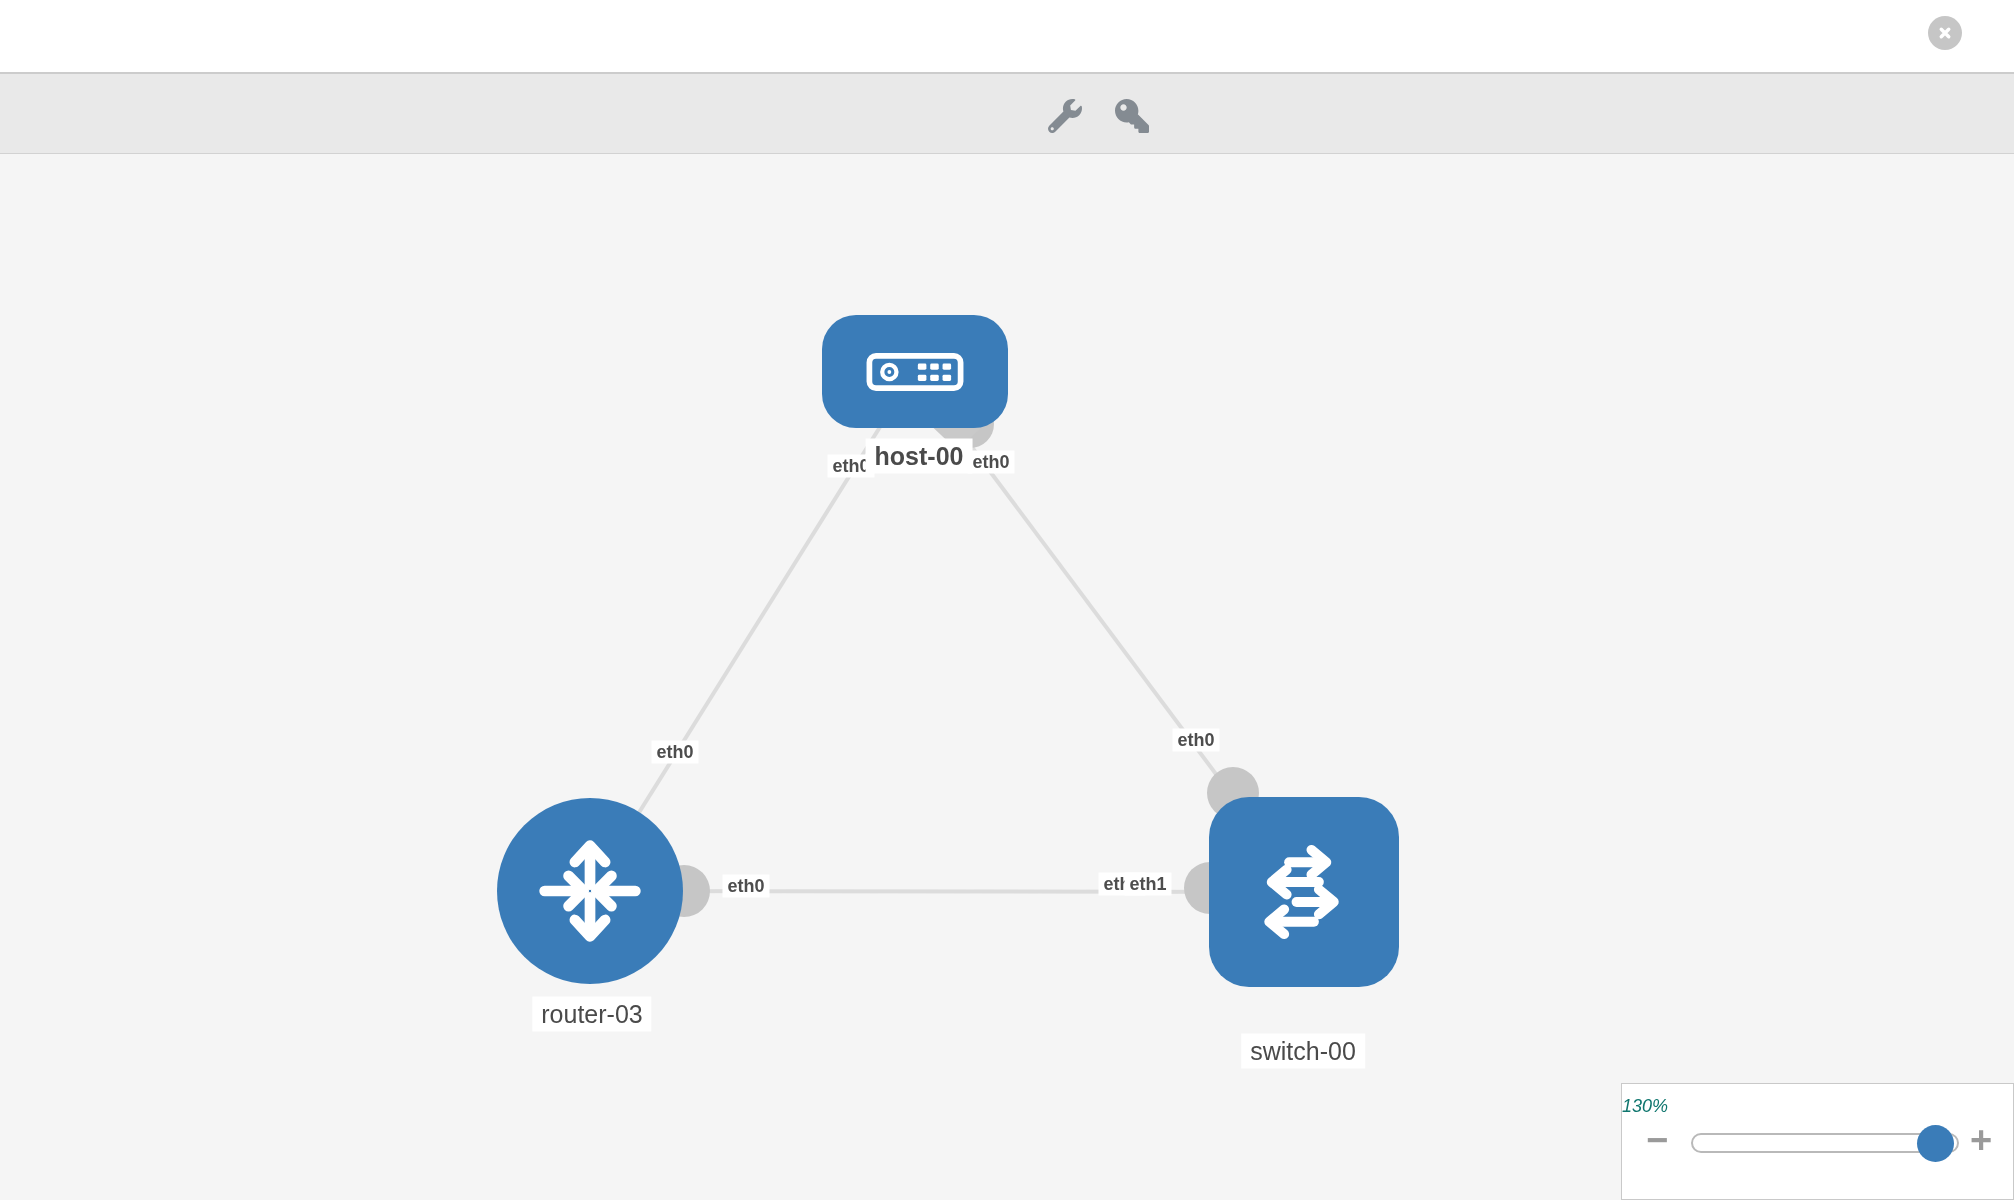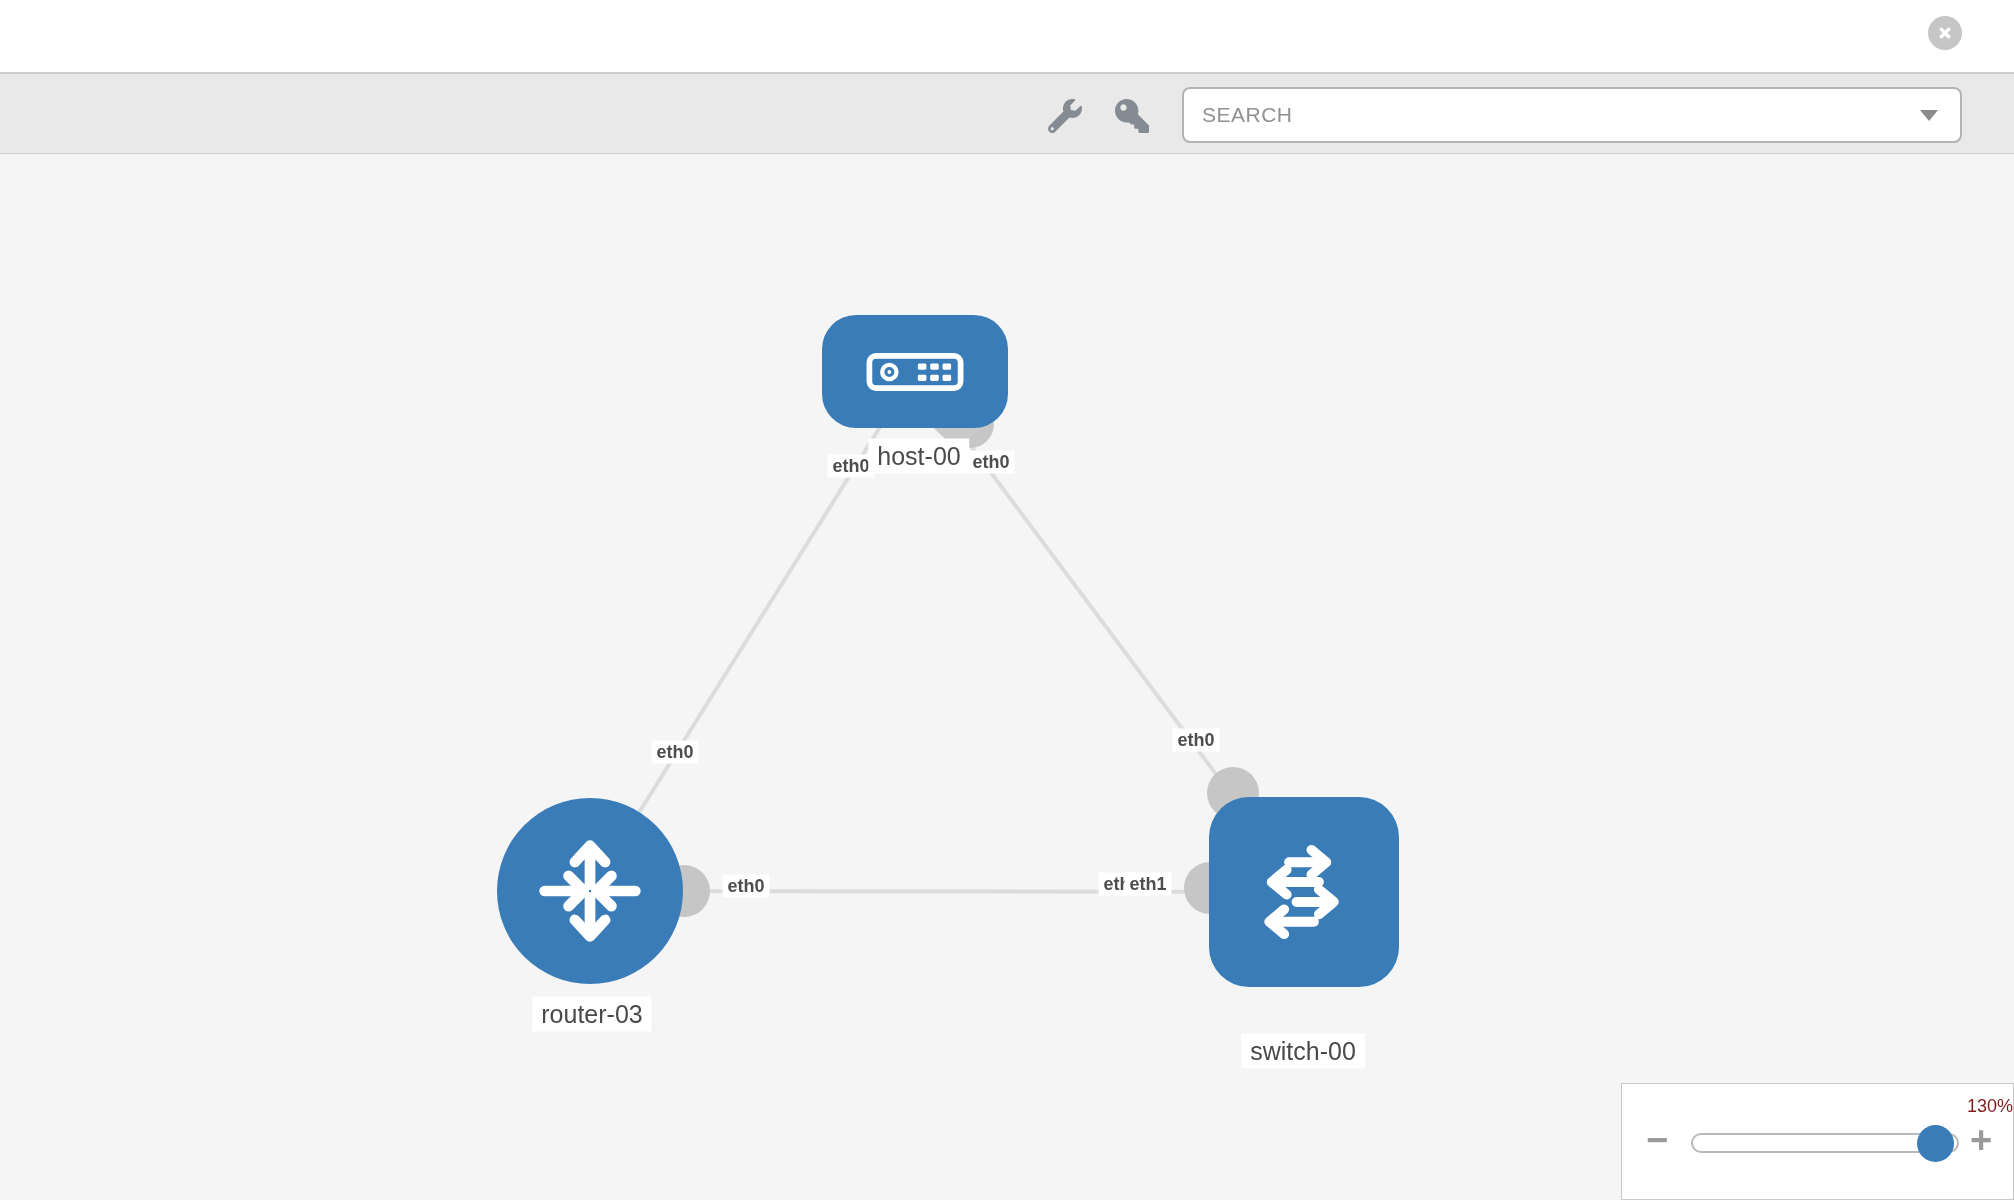--- a/index.html
+++ b/index.html
@@ -69,22 +69,22 @@
     position:absolute;transform:translate(-50%,-50%);z-index:15;
     background:#ffffff;color:#4d4d4d;font-size:18px;padding:1px 5px;white-space:nowrap;font-weight:bold;
   }
   .iface-label.behind{z-index:14;}
   
   .zoom-panel{
     position:absolute;left:1621px;top:1083px;width:393px;height:117px;
     background:#ffffff;border:1px solid #c9c9c9;box-sizing:border-box;z-index:60;
   }
   .zoom-level{
-    position:absolute;left:0;top:12px;width:100%;text-align:right;
-    font-size:18px;color:#7f1d1d;
+    position:absolute;left:0;top:12px;width:100%;text-align:left;
+    font-size:18px;color:#0f766e;font-style:italic;
   }
   .zoom-minus,.zoom-plus{
     position:absolute;top:36px;background:none;border:none;padding:0;cursor:pointer;
     font-size:38px;font-weight:bold;color:#9a9a9a;line-height:40px;
     font-family:"Liberation Sans",sans-serif;
   }
   .zoom-minus{left:24px;}
   .zoom-plus{left:348px;}
   .zoom-track{
     position:absolute;left:69px;top:49px;width:268px;height:20px;
@@ -151,21 +151,21 @@
         <path d="M62 42 H30"></path>
           <path d="M36 32 L24 42 L36 52"></path>
         <path d="M44 58 H68"></path>
           <path d="M62 48 L74 58 L62 68"></path>
         <path d="M58 74 H28"></path>
           <path d="M34 64 L22 74 L34 84"></path>
       </g>
     </svg>
   </div>
 
-  <div class="node-label" style="left:919px;top:456px;">host-00</div>
+  <div class="node-label" style="left:919px;top:456px;font-weight:bold;">host-00</div>
   <div class="node-label" style="left:592px;top:1014px;">router-03</div>
   <div class="node-label" style="left:1303px;top:1015px;margin-top:36px;">switch-00</div>
 
   <div class="iface-label" style="left:851px;top:466px;">eth0</div>
   <div class="iface-label" style="left:675px;top:752px;">eth0</div>
   <div class="iface-label" style="left:991px;top:462px;">eth0</div>
   <div class="iface-label" style="left:1196px;top:740px;">eth0</div>
   <div class="iface-label" style="left:746px;top:886px;">eth0</div>
   <div class="iface-label behind" style="left:1122px;top:884px;">eth0</div>
   <div class="iface-label" style="left:1148px;top:884px;">eth1</div>
@@ -188,24 +188,20 @@
   </button>
 
   <button class="tool-icon-btn btn-key">
     <svg viewBox="0 0 512 512">
       <g transform="scale(-1,1) translate(-512,0)">
         <path fill="#848b92" d="M512 176c0 97.2-78.8 176-176 176-11.2 0-22.2-1.1-32.8-3.1l-24 27A24 24 0 0 1 261.2 384H224v40c0 13.3-10.7 24-24 24h-40v40c0 13.3-10.7 24-24 24H24c-13.3 0-24-10.7-24-24v-78.1c0-6.4 2.5-12.5 7-17L168.8 231.1C163.1 219.8 160 198.3 160 176 160 78.8 238.8 0 336 0c97.5 0 176 78.5 176 176zM336 128c0 26.5 21.5 48 48 48s48-21.5 48-48-21.5-48-48-48-48 21.5-48 48z"></path>
       </g>
     </svg>
   </button>
 
-  <div class="combo combo-search">
-    <span class="combo-label">SEARCH</span>
-    <span class="combo-caret"></span>
-  </div>
 </div>
 
 <div class="zoom-panel">
   <div class="zoom-level">130%</div>
   <button class="zoom-minus">−</button>
   <div class="zoom-track">
     <div class="zoom-thumb"></div>
   </div>
   <button class="zoom-plus">+</button>
 </div>

